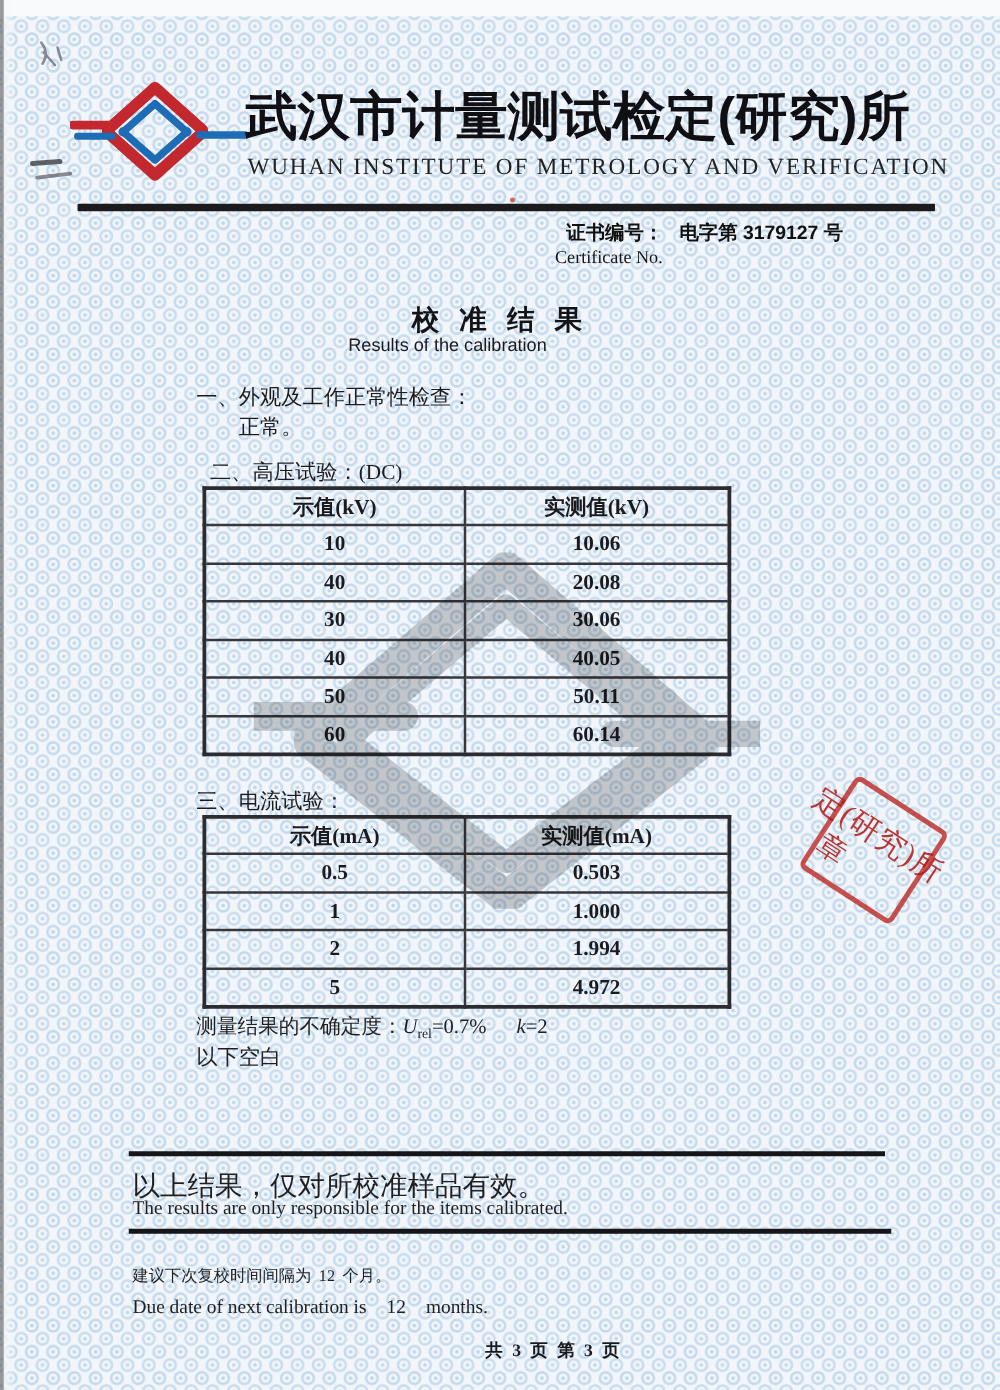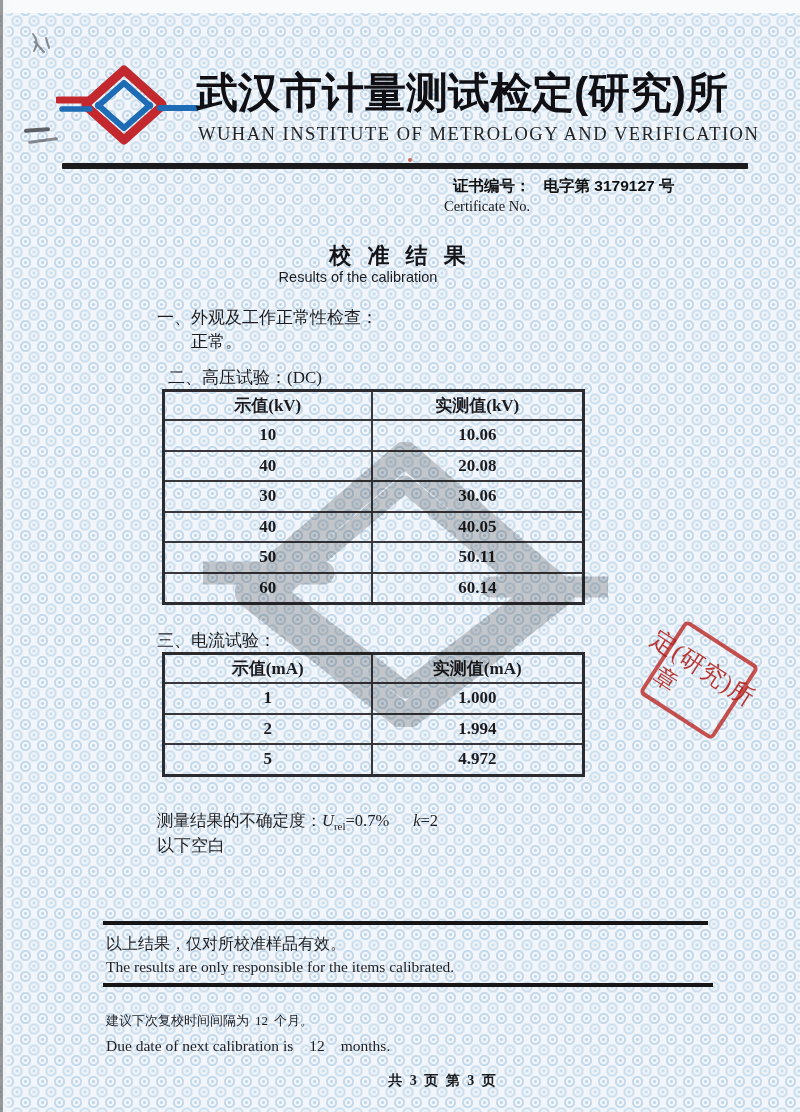--- a/index.html
+++ b/index.html
@@ -61,21 +61,21 @@
   
   .uncertainty{left:157px;top:810px;font-size:16.5px;white-space:nowrap;}
   .uncertainty .it{font-style:italic;}
   .uncertainty sub{font-size:11px;}
   .uncertainty .kgap{margin-left:24px;}
   .blank-note{left:157px;top:834px;font-size:17px;}
 
   
   .rule-a{left:103px;top:921px;width:605px;height:4px;background:#161618;}
   .rule-b{left:103px;top:983px;width:610px;height:4px;background:#161618;}
-  .validity-cn{left:106px;top:934px;font-size:16px;}
+  .validity-cn{left:106px;top:934px;font-size:22px;}
   .validity-en{left:106px;top:958px;font-size:15.5px;}
   .interval-cn{left:106px;top:1012px;font-size:13px;}
   .interval-cn .val{margin:0 6px;}
   .interval-en{left:106px;top:1037px;font-size:15.5px;}
   .interval-en .val{margin:0 16px;}
   .page-info{left:0;top:1072px;width:800px;text-align:center;font-size:14px;font-weight:bold;letter-spacing:2px;color:#1a1a1e;margin-left:43px;}
 
   
   .org-logo{left:56px;top:58px;}
   .watermark{left:203px;top:442px;opacity:.5;mix-blend-mode:multiply;pointer-events:none;z-index:4;}
@@ -189,20 +189,24 @@
         <col style="width:212px">
       </colgroup>
     <thead>
       <tr>
         <th>示值(mA)</th>
         <th>实测值(mA)</th>
       </tr>
     </thead>
     <tbody>
         <tr>
+          <td>0.5</td>
+          <td>0.503</td>
+        </tr>
+        <tr>
           <td>1</td>
           <td>1.000</td>
         </tr>
         <tr>
           <td>2</td>
           <td>1.994</td>
         </tr>
         <tr>
           <td>5</td>
           <td>4.972</td>

